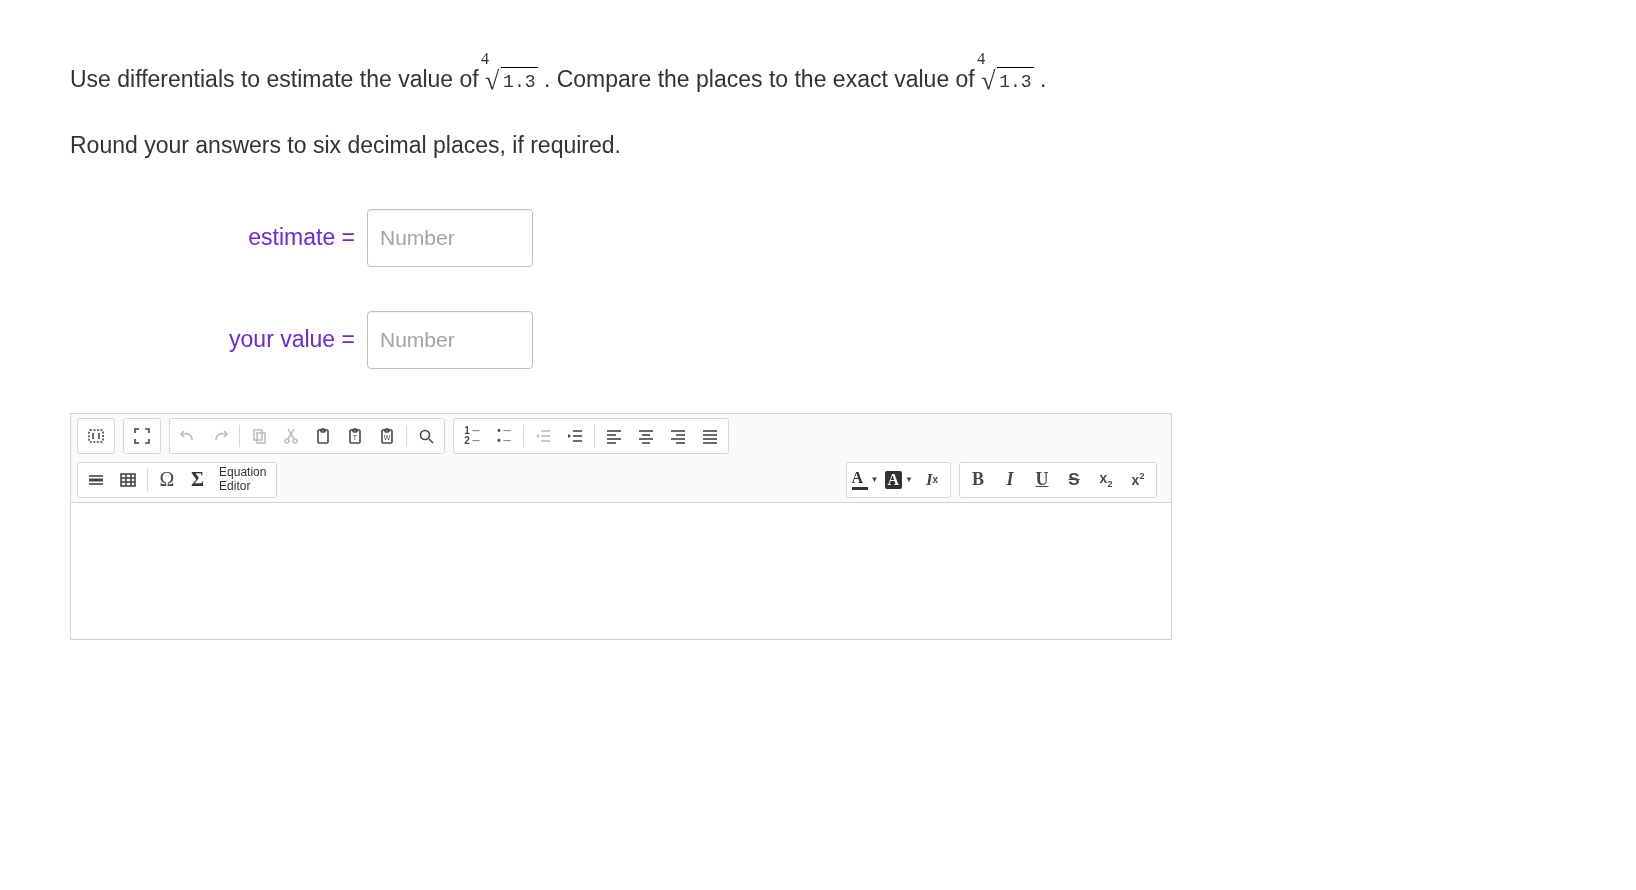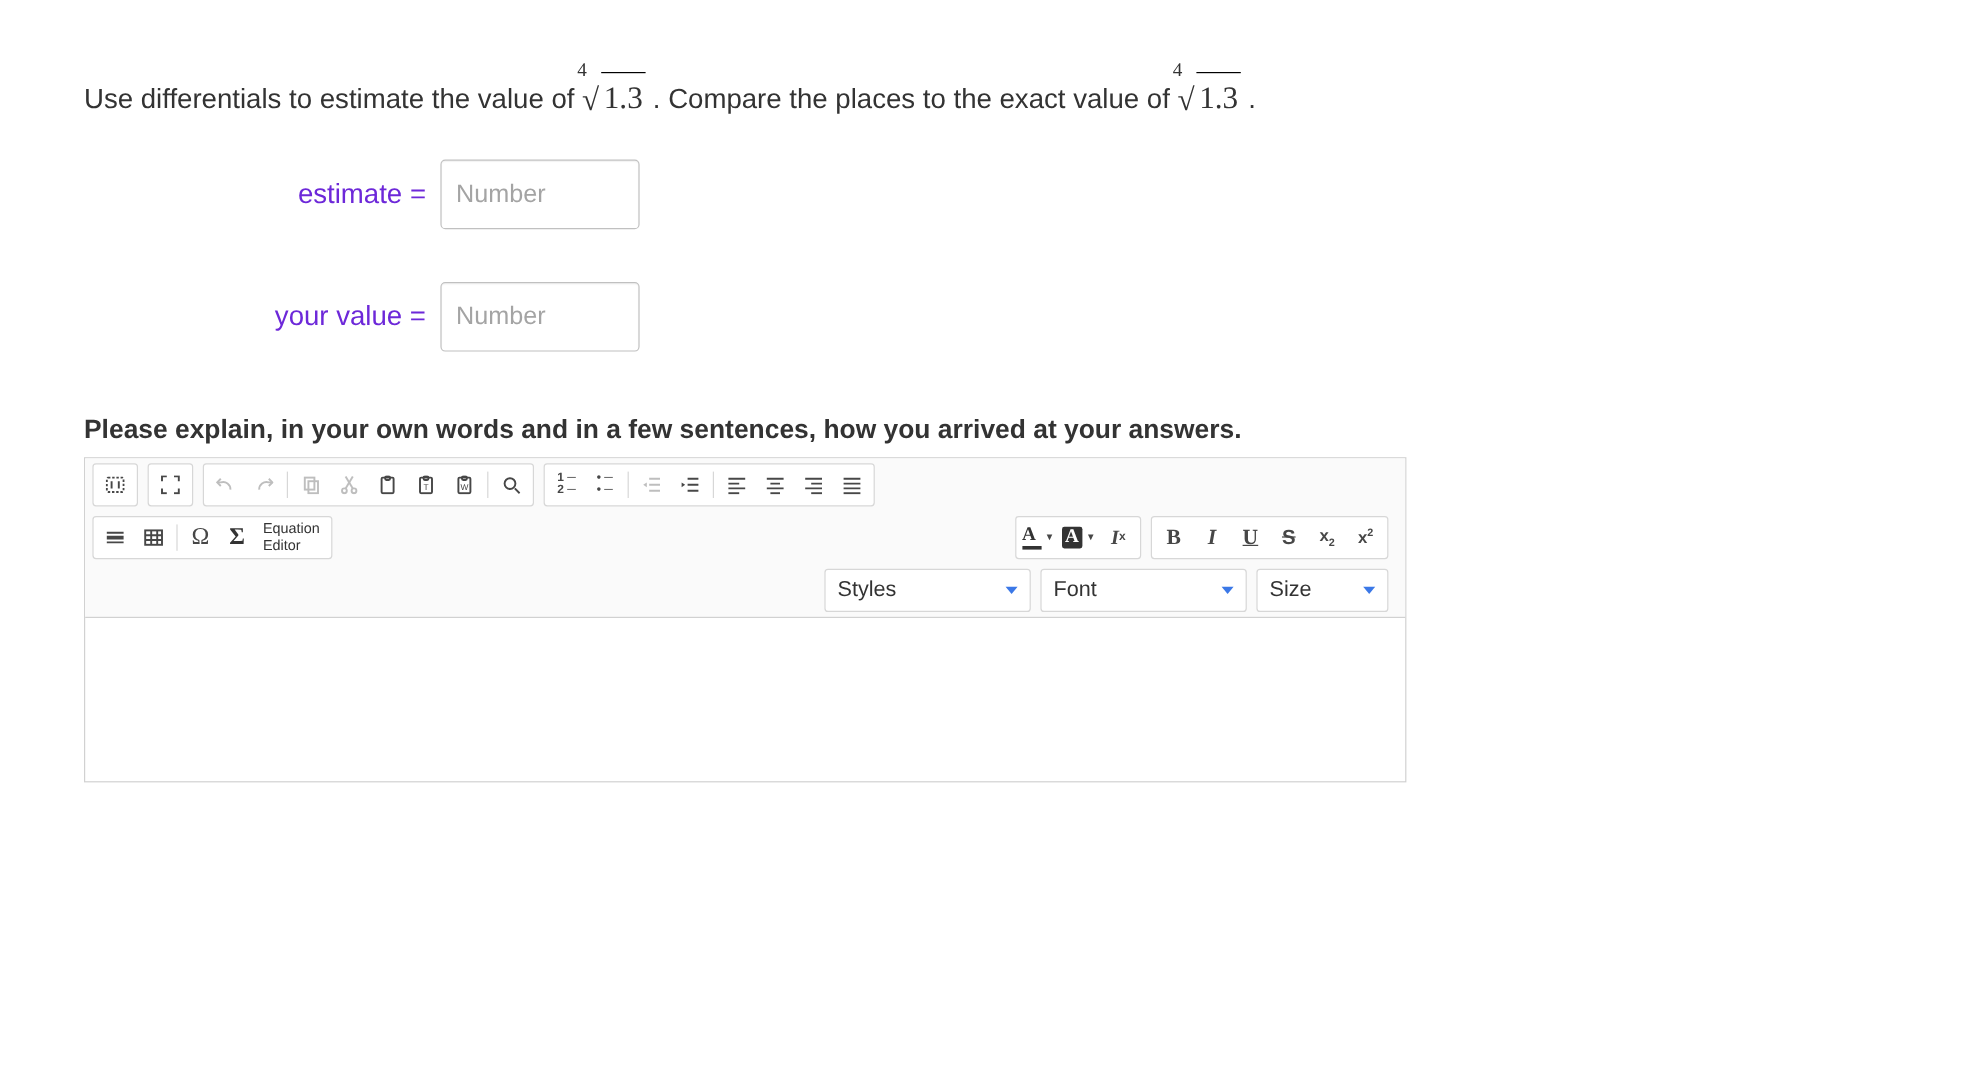--- a/index.html
+++ b/index.html
@@ -37,22 +37,22 @@
     left: -4px;
     top: -14px;
     font-size: 16px;
   }
   .root-expr .radical {
     font-family: "Times New Roman", serif;
     font-size: 26px;
     vertical-align: -2px;
   }
   .root-expr .radicand {
-    font-family: Liberation Serif, serif;
-    font-size: 26px;
+    font-family: Liberation Mono, monospace;
+    font-size: 18px;
     border-top: 1.5px solid #000;
     padding: 0 2px;
     display: inline-block;
     margin-left: -4px;
     線-height: 1;
   }
   .answers {
     margin-left: 85px;
   }
   .answer-row {
@@ -228,33 +228,33 @@
     </span>
     <span>. Compare the places to the exact value of </span>
     <span class="root-expr">
       <span class="index">4</span>
       <span class="radical">√</span>
       <span class="radicand">1.3</span>
     </span>
     <span>.</span>
   </div>
 
+  <div class="instruction">Round your answers to six decimal places, if required.</div>
 
   <div class="answers">
     <div class="answer-row">
       <div class="answer-label">estimate =</div>
       <input type="text" placeholder="Number" style="">
     </div>
     <div class="answer-row">
       <div class="answer-label">your value =</div>
       <input type="text" placeholder="Number" style="">
     </div>
   </div>
 
-  <div class="explain-prompt">Please explain, in your own words and in a few sentences, how you arrived at your answers.</div>
 
   <div class="editor">
     <div class="toolbar">
 
       <div class="trow">
         <div class="group">
           <div class="tbtn">
             <svg viewBox="0 0 16 16">
                 <rect x="1" y="2" width="14" height="12" rx="1" stroke-dasharray="2,1.5"></rect>
                 <line x1="5" y1="5" x2="5" y2="11"></line>
@@ -455,33 +455,18 @@
             </div>
           <div class="tbtn">
               <span class="fmt-sub"><span>x</span><sub>2</sub></span>
             </div>
           <div class="tbtn">
               <span class="fmt-sup"><span>x</span><sup>2</sup></span>
             </div>
         </div>
       </div>
 
-      <div class="trow">
-        <div class="spacer"></div>
-        <div class="dropdown dd-styles">
-          <span>Styles</span>
-          <span class="tri"></span>
-        </div>
-        <div class="dropdown dd-font">
-          <span>Font</span>
-          <span class="tri"></span>
-        </div>
-        <div class="dropdown dd-size">
-          <span>Size</span>
-          <span class="tri"></span>
-        </div>
-      </div>
 
     </div>
     <div class="editor-body" contenteditable="true" style=""></div>
   </div>
 
 </div>
 
 </body></html>

